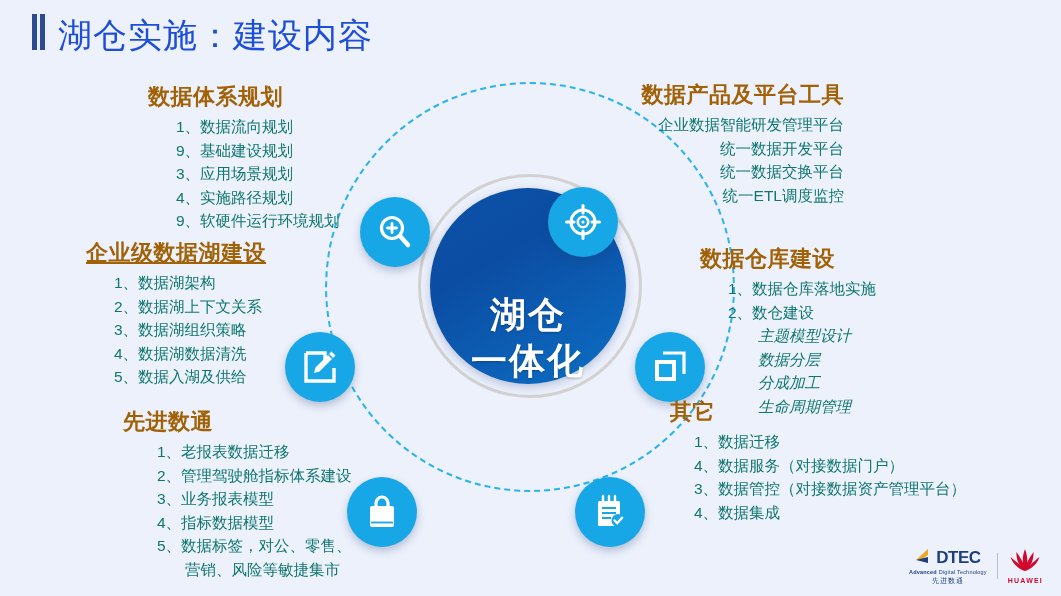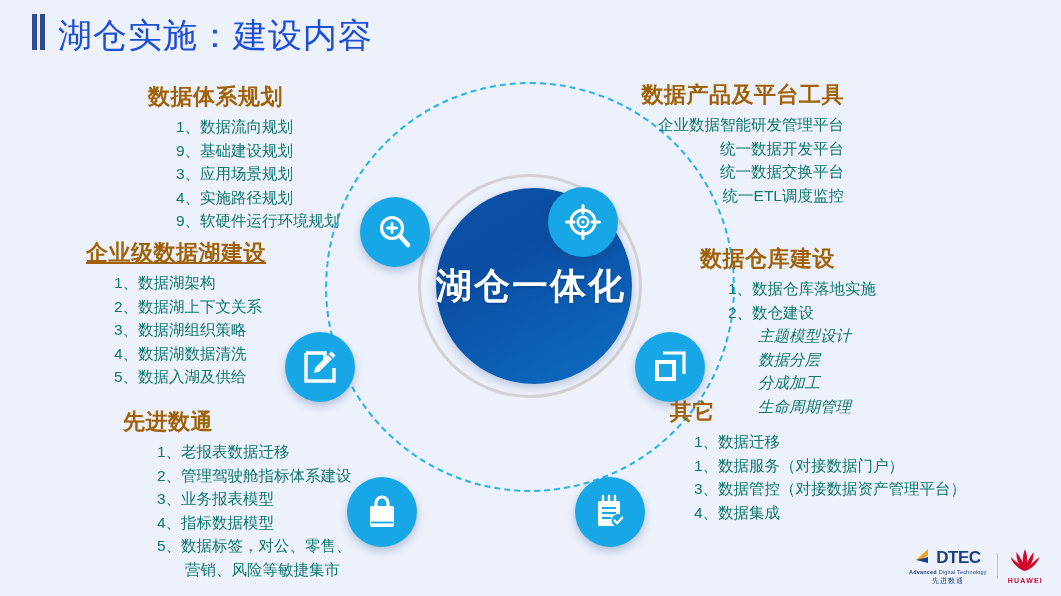--- a/index.html
+++ b/index.html
@@ -69,29 +69,29 @@
   #center-outer-ring {
     position: absolute;
     left: 0; top: 0;
     width: 224px; height: 224px;
     border: 3px solid #d2d2d2;
     border-radius: 50%;
     box-sizing: border-box;
   }
   #center-disc {
     position: absolute;
-    left: 18px; top: 14px;
+    left: 12px; top: 14px;
     width: 196px; height: 196px;
     border-radius: 50%;
     background: linear-gradient(150deg, #0c51a8 0%, #0b4da3 35%, #0c6fc4 100%);
     box-shadow: 0 3px 10px rgba(20,50,110,0.25);
     display: flex;
-    flex-direction: row;
-    align-items: center;
-    justify-content: flex-start;
+    flex-direction: column;
+    align-items: center;
+    justify-content: flex-end;
   }
   #center-disc .cline {
     color: #ffffff;
     font-size: 36px;
     font-weight: bold;
     line-height: 1.28;
     letter-spacing: 2px;
     text-shadow: 0 1px 2px rgba(0,0,0,0.25);
   }
 
@@ -347,21 +347,21 @@
       <li>4、指标数据模型</li>
       <li>5、数据标签，对公、零售、</li>
       <li class="cont">营销、风险等敏捷集市</li>
     </ul>
   </div>
 
   <div class="block" id="block-other">
     <h3>其它</h3>
     <ul>
       <li>1、数据迁移</li>
-      <li>1、数据服务（对接数据门户）</li>
+      <li>4、数据服务（对接数据门户）</li>
       <li>3、数据管控（对接数据资产管理平台）</li>
       <li>4、数据集成</li>
     </ul>
   </div>
 
 </div>
 
 <div id="footer-logos">
   <div id="dtec-logo">
     <div class="row1">

